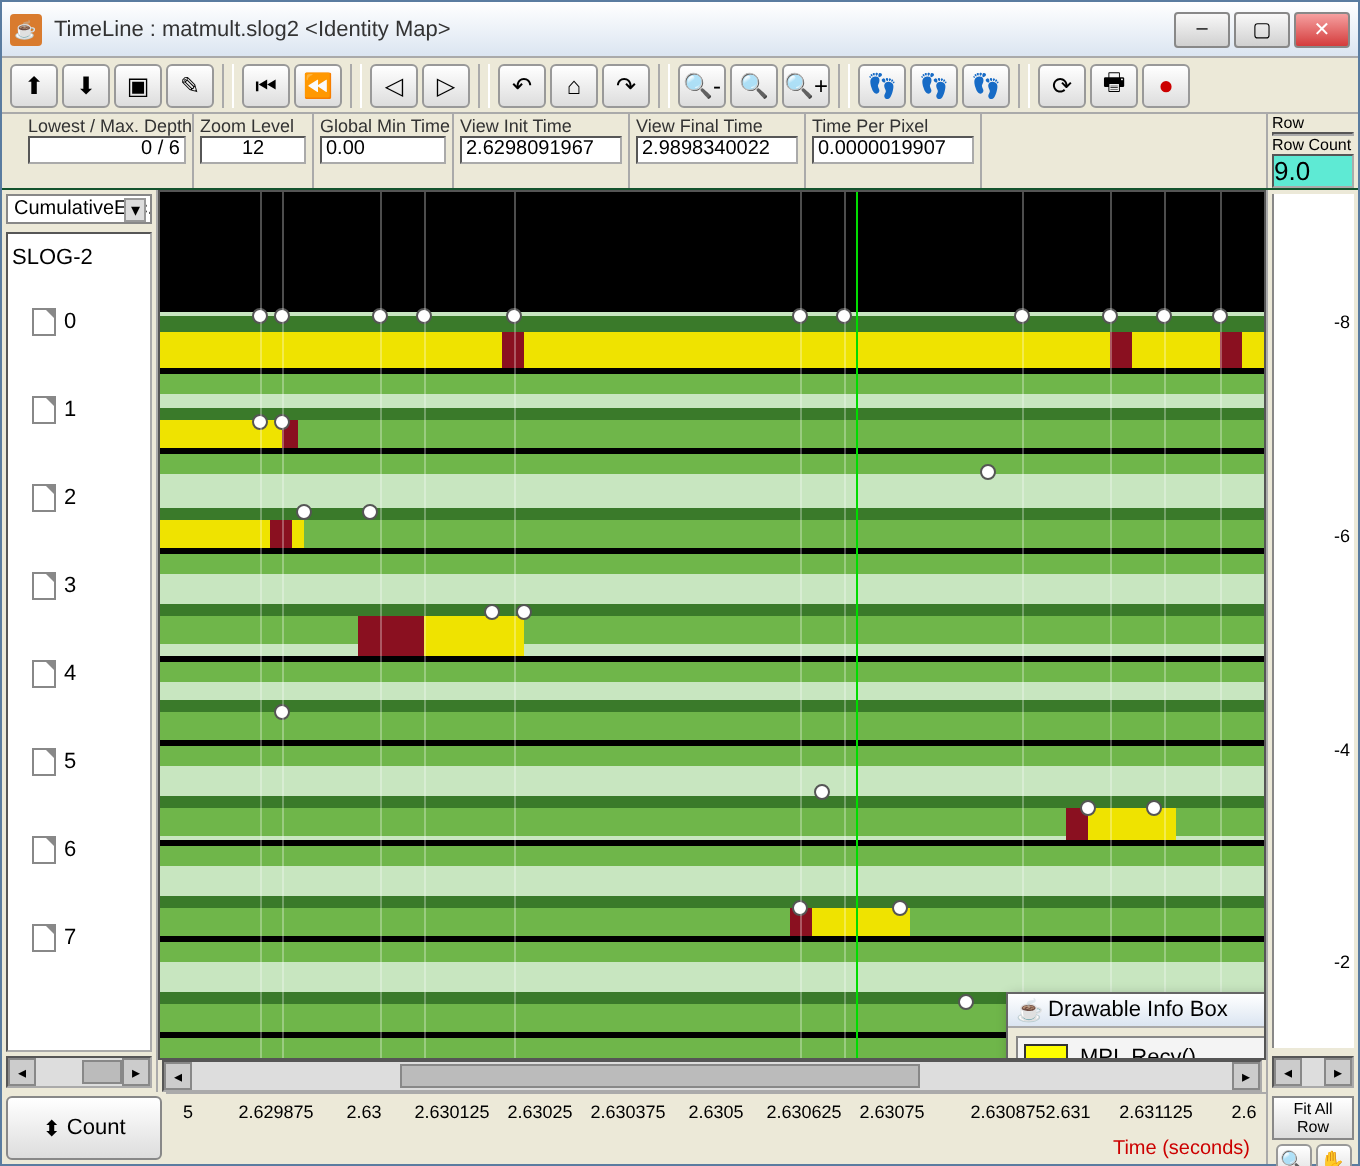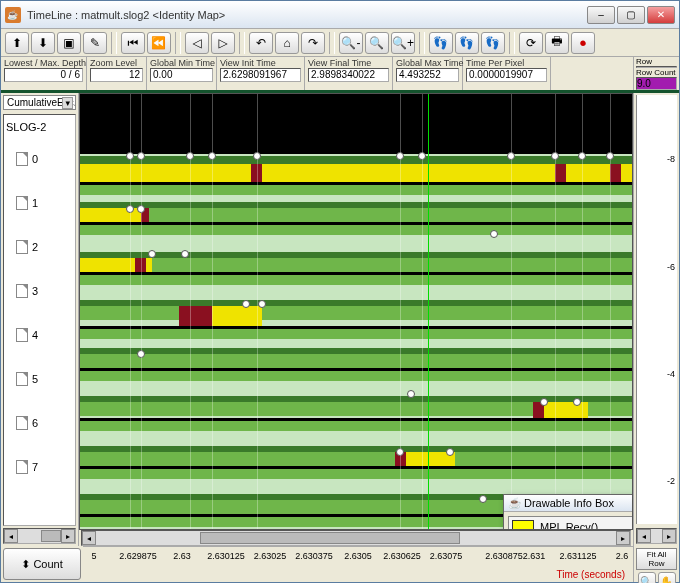--- a/index.html
+++ b/index.html
@@ -7,27 +7,27 @@
 .window { border: 1px solid #5a7ca0; background: #ece9d8; display: flex; flex-direction: column; height: 583px; }
 .titlebar { background: linear-gradient(#fff, #dbe5f1); height: 28px; display: flex; align-items: center; padding: 0 4px; border-bottom: 1px solid #aaa; }
 .titlebar .java-icon { width: 16px; height: 16px; background: #d97b2e; border-radius: 2px; margin-right: 6px; display:flex;align-items:center;justify-content:center;color:#fff;font-weight:bold;font-size:9px;}
 .titlebar-title { flex: 1; color: #333; }
 .win-btns { display: flex; gap: 2px; }
 .win-btn { width: 28px; height: 18px; border: 1px solid #888; border-radius: 2px; background: linear-gradient(#f8f8f8,#d0d0d0); display:flex;align-items:center;justify-content:center; font-size:10px;}
 .win-btn.close { background: linear-gradient(#f5a0a0,#d43c3c); color:#fff; }
 .toolbar { height: 28px; display: flex; align-items: center; padding: 2px 4px; gap: 2px; border-bottom: 1px solid #aaa; background:#ece9d8;}
 .tbtn { width: 24px; height: 22px; border: 1px solid #999; background: linear-gradient(#fff,#ddd); border-radius:3px; display:flex;align-items:center;justify-content:center; font-size:12px; }
 .tsep { width: 6px; height: 22px; border-left:1px solid #aaa; border-right:1px solid #fff; margin:0 2px;}
-.fieldsrow { display:flex; border-bottom:3px solid #14532d; background:#ece9d8; align-items:stretch;}
+.fieldsrow { display:flex; border-bottom:1px solid #14532d; background:#ece9d8; align-items:stretch;padding-left:10px;}
 .fieldcell { border-right:1px solid #aaa; padding:1px 3px; display:flex; flex-direction:column; }
 .fieldcell .lbl { font-size:9px; color:#333; white-space:nowrap;}
 .fieldcell .val { font-size:10px; background:#fff; border:1px inset #aaa; padding:0 2px; min-height:14px;}
 .fieldcell.narrow { width:60px;} .fieldcell.w1{width:70px;} .fieldcell.w2{width:88px;}
 .rightcol { margin-left:auto; width:46px; display:flex; flex-direction:column; border-left:1px solid #aaa;}
-.rightcol .lbl{font-size:8px;padding:0 2px;} .rightcol .val{font-size:10px;background:#a21caf;border:1px inset #aaa;margin:0 2px;}
+.rightcol .lbl{font-size:8px;padding:0 2px;} .rightcol .val{font-size:13px;background:#5eead4;border:1px inset #aaa;margin:0 2px;}
 .main { flex:1; display:flex; overflow:hidden;}
 .leftpanel { width:78px; display:flex; flex-direction:column; border-right:1px solid #aaa; background:#ece9d8;}
 .combo { border:1px solid #888; background:#fff; margin:2px; padding:1px 14px 1px 3px; font-size:10px; position:relative; overflow:hidden;white-space:nowrap;}
 .combo::after{content:"▾"; position:absolute; right:2px; top:1px; font-size:9px; background:#ddd; padding:0 2px; border:1px solid #999;}
 .tree { flex:1; background:#fff; border:1px inset #aaa; margin:2px; overflow:auto; padding:2px;}
 .tree-root { margin:4px 0; }
 .tree-item { display:flex; align-items:center; gap:4px; padding:2px 0 2px 10px; height:44px;}
 .tree-item .doc-icon{width:12px;height:14px;border:1px solid #888;background:#fff;position:relative;}
 .tree-item .doc-icon::after{content:"";position:absolute;top:0;right:0;border-style:solid;border-width:0 4px 4px 0;border-color:transparent #888 transparent transparent;}
 .hsb { height:16px; background:#ddd; border:1px inset #aaa; display:flex; align-items:center; margin:0 2px 2px;}
@@ -106,37 +106,33 @@
     <div class="tbtn" style="color:#c00">⏺</div>
   </div>
 
   <div class="fieldsrow">
     <div class="fieldcell" style="width:86px;">
       <span class="lbl">Lowest / Max. Depth</span>
       <span class="val" style="text-align:right">0 / 6</span>
     </div>
     <div class="fieldcell narrow">
       <span class="lbl">Zoom Level</span>
-      <span class="val" style="text-align:right">12</span>
+      <span class="val" style="text-align:center">12</span>
     </div>
     <div class="fieldcell w1">
       <span class="lbl">Global Min Time</span>
       <span class="val">0.00</span>
     </div>
     <div class="fieldcell w2">
       <span class="lbl">View  Init Time</span>
       <span class="val">2.6298091967</span>
     </div>
     <div class="fieldcell w2">
       <span class="lbl">View Final Time</span>
       <span class="val">2.9898340022</span>
-    </div>
-    <div class="fieldcell w1">
-      <span class="lbl">Global Max Time</span>
-      <span class="val">4.493252</span>
     </div>
     <div class="fieldcell w2">
       <span class="lbl">Time Per Pixel</span>
       <span class="val">0.0000019907</span>
     </div>
     <div class="rightcol">
       <span class="lbl">Row</span>
       <span class="val"></span>
       <span class="lbl">Row Count</span>
       <span class="val">9.0</span>

